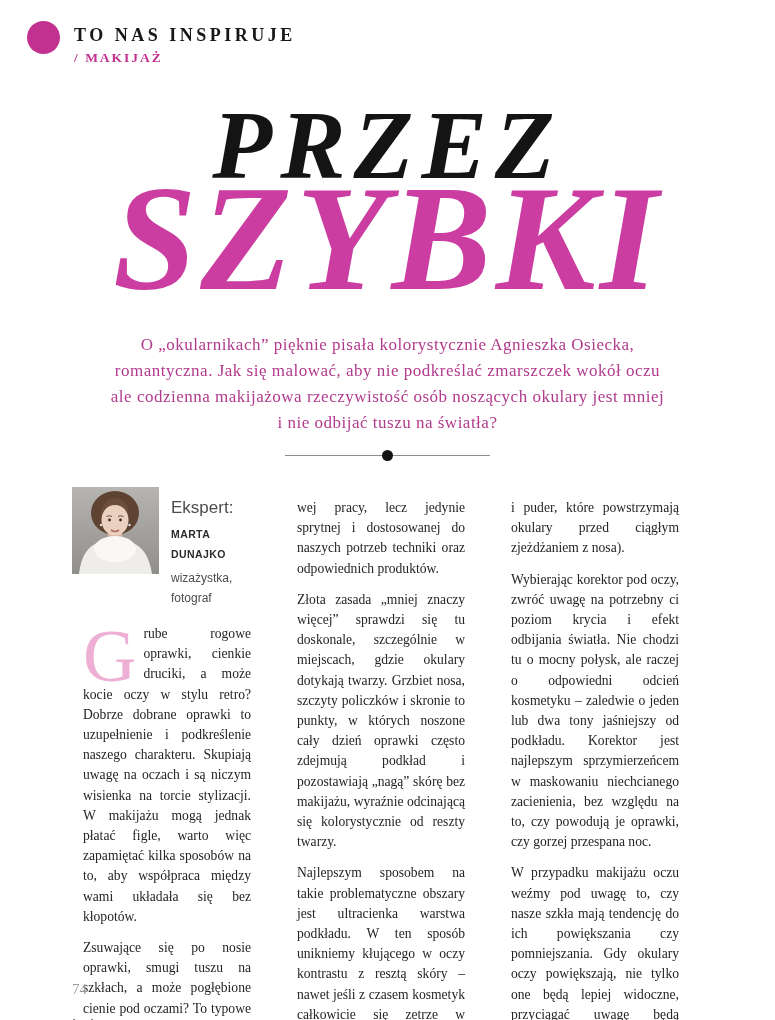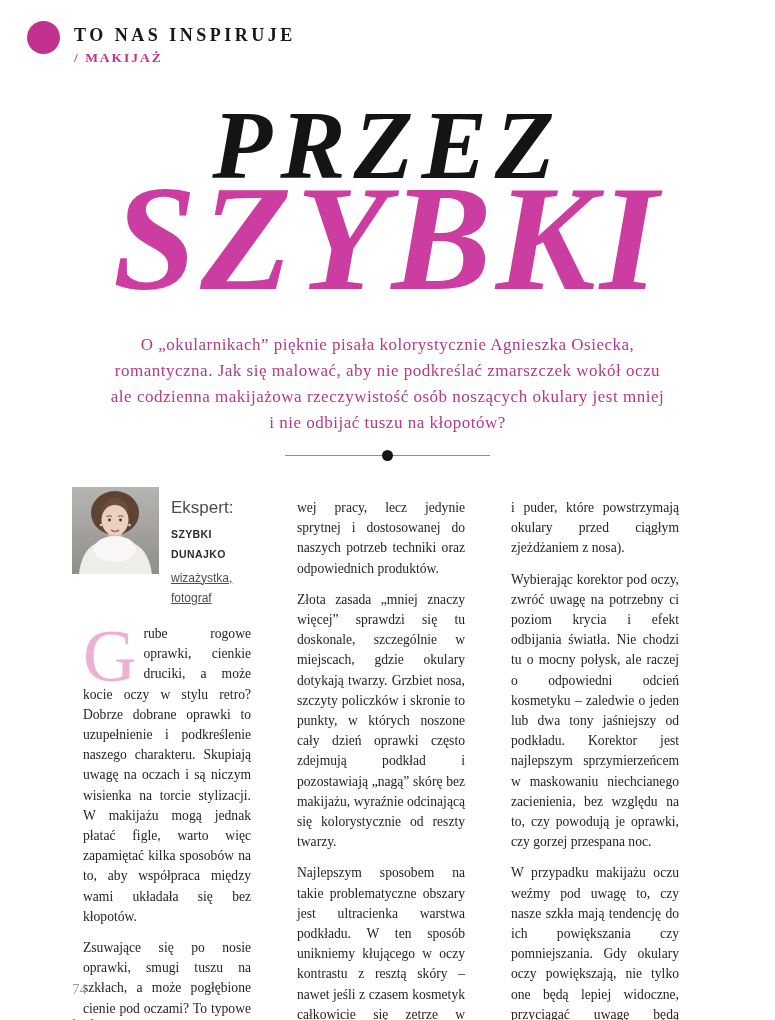--- a/index.html
+++ b/index.html
@@ -37,21 +37,21 @@
   .col{width:190px;font-size:13.6px;line-height:20.2px;text-align:justify;color:#242424;}
   .col p{margin:11px;}
 
   
   .expert{display:flex;gap:12px;margin-bottom:16px;text-align:left;
           font-family:"Liberation Sans",sans-serif;}
   .expert-photo{width:87px;height:87px;flex:none;display:block;}
   .expert-info{padding-top:11px;}
   .expert-label{font-size:17px;font-weight:400;color:#4d4d4d;}
   .expert-name{font-size:10.5px;font-weight:bold;letter-spacing:0.4px;color:#2b2b2b;margin-top:6px;}
-  .expert-role{font-size:12px;color:#4d4d4d;margin-top:3px;text-decoration:underline;}
+  .expert-role{font-size:12px;color:#4d4d4d;margin-top:3px;}
 
   
   .dropcap{float:left;font-size:74px;line-height:56px;color:#edb0d4;margin:4px 7px 0 0;}
 
   
   .footer{position:absolute;left:72px;top:981px;display:flex;align-items:baseline;gap:18px;flex-direction:column;}
   .footer-page{font-size:15px;color:#9b9b9b;}
   .footer-brand{font-family:"Liberation Sans",sans-serif;font-weight:bold;font-size:15px;
                 color:#7c7c7c;letter-spacing:0.3px;}
   .footer-url{font-size:15px;letter-spacing:1.6px;color:#bdbdbd;}
@@ -65,21 +65,21 @@
   <div class="section-label">TO NAS INSPIRUJE</div>
   <div class="category-label">/ MAKIJAŻ</div>
 
   <div class="title-line1">PRZEZ</div>
   <div class="title-line2">SZYBKI</div>
 
   <div class="standfirst">
     <div>O „okularnikach” pięknie pisała kolorystycznie Agnieszka Osiecka,</div>
     <div>romantyczna. Jak się malować, aby nie podkreślać zmarszczek wokół oczu</div>
     <div>ale codzienna makijażowa rzeczywistość osób noszących okulary jest mniej</div>
-    <div>i nie odbijać tuszu na kłopotów?</div>
+    <div>i nie odbijać tuszu na światła?</div>
   </div>
 
   <div class="divider-line"></div>
   <div class="divider-dot"></div>
 
   <div class="columns">
 
     <div class="col">
       <div class="expert">
         <svg class="expert-photo" viewBox="0 0 87 87" xmlns="http://www.w3.org/2000/svg" aria-hidden="true">
@@ -99,21 +99,21 @@
           <circle cx="37.5" cy="33" r="1.4" fill="#3a2d26"></circle>
           <circle cx="48.5" cy="33" r="1.4" fill="#3a2d26"></circle>
           <path d="M34.5,29.5 Q37.5,28 40,29.5" stroke="#6d4e3a" stroke-width="1" fill="none"></path>
           <path d="M46,29.5 Q48.5,28 51.5,29.5" stroke="#6d4e3a" stroke-width="1" fill="none"></path>
           <path d="M39,43 Q43,46 47,43" stroke="#b06a66" stroke-width="1.6" fill="none"></path>
           <circle cx="29" cy="38" r="1.2" fill="#e2e2e2"></circle>
           <circle cx="57.5" cy="38" r="1.2" fill="#e2e2e2"></circle>
         </svg>
         <div class="expert-info">
           <div class="expert-label">Ekspert:</div>
-          <div class="expert-name">SZYBKI DUNAJKO</div>
+          <div class="expert-name">MARTA DUNAJKO</div>
           <div class="expert-role">wizażystka, fotograf</div>
         </div>
       </div>
       <p><span class="dropcap">G</span><span>rube rogowe oprawki, cienkie druciki, a może kocie oczy w stylu retro? Dobrze dobrane oprawki to uzupełnienie i podkreślenie naszego charakteru. Skupiają uwagę na oczach i są niczym wisienka na torcie stylizacji. W makijażu mogą jednak płatać figle, warto więc zapamiętać kilka sposobów na to, aby współpraca między wami układała się bez kłopotów.</span></p>
       <p>Zsuwające się po nosie oprawki, smugi tuszu na szkłach, a może pogłębione cienie pod oczami? To typowe problemy osób, które starają się łączyć makijaż ze szkłami korekcyjnymi. Nie jest to jednak koniec świata i wbrew pozorom ta sytuacja nie wymaga dodatko-</p>
     </div>
 
     <div class="col">
       <p>wej pracy, lecz jedynie sprytnej i dostosowanej do naszych potrzeb techniki oraz odpowiednich produktów.</p>
       <p>Złota zasada „mniej znaczy więcej” sprawdzi się tu doskonale, szczególnie w miejscach, gdzie okulary dotykają twarzy. Grzbiet nosa, szczyty policzków i skronie to punkty, w których noszone cały dzień oprawki często zdejmują podkład i pozostawiają „nagą” skórę bez makijażu, wyraźnie odcinającą się kolorystycznie od reszty twarzy.</p>

